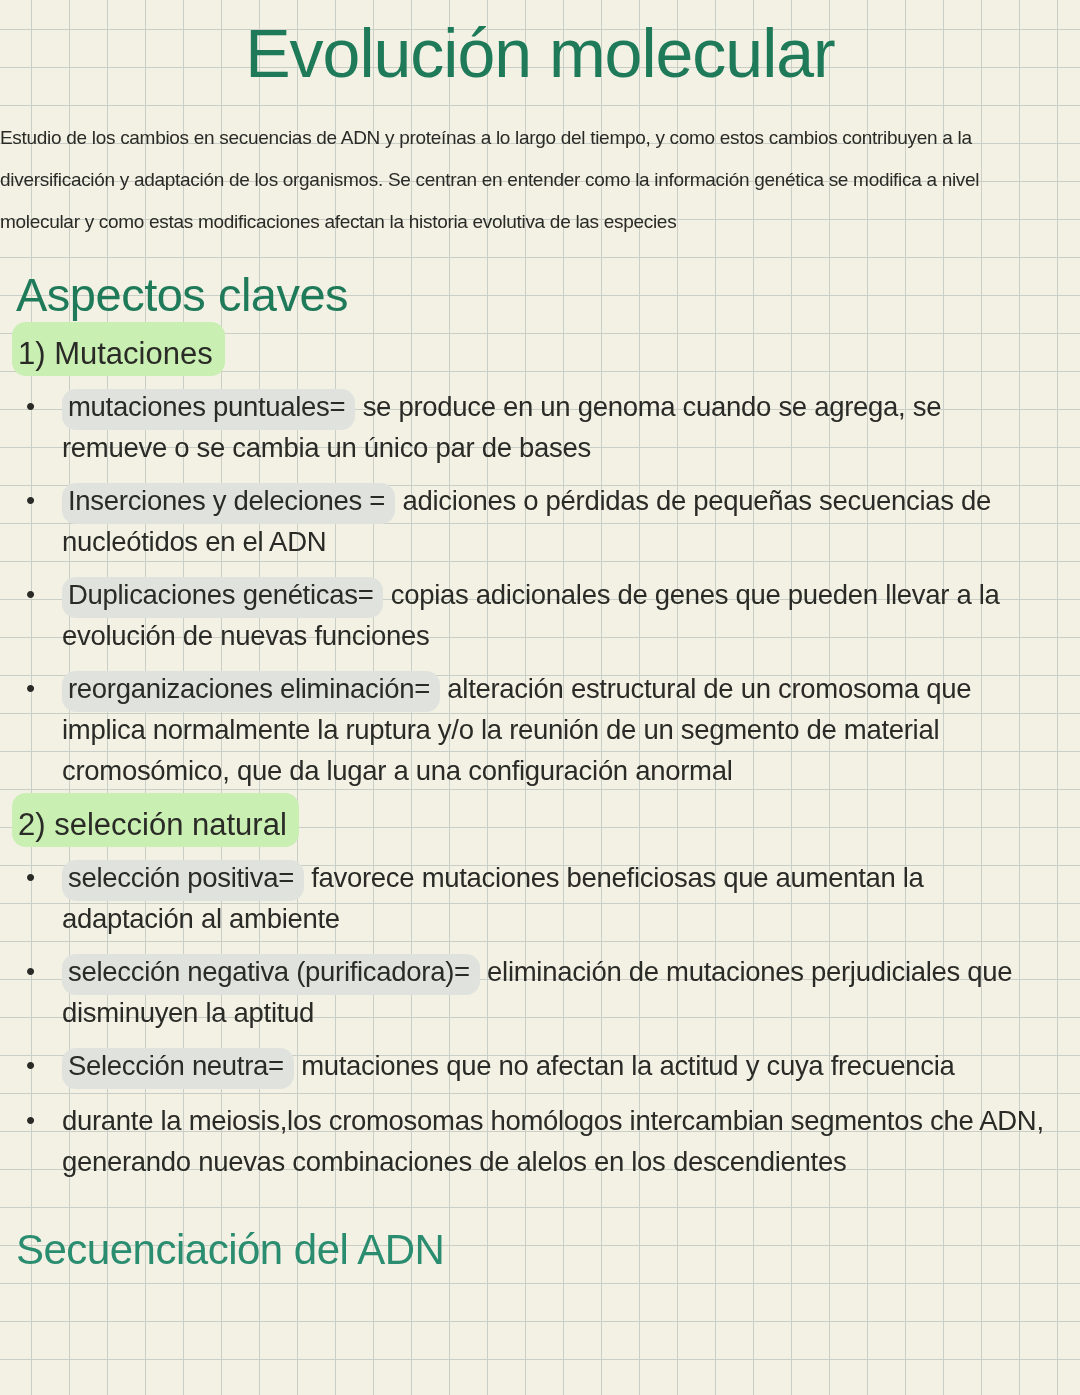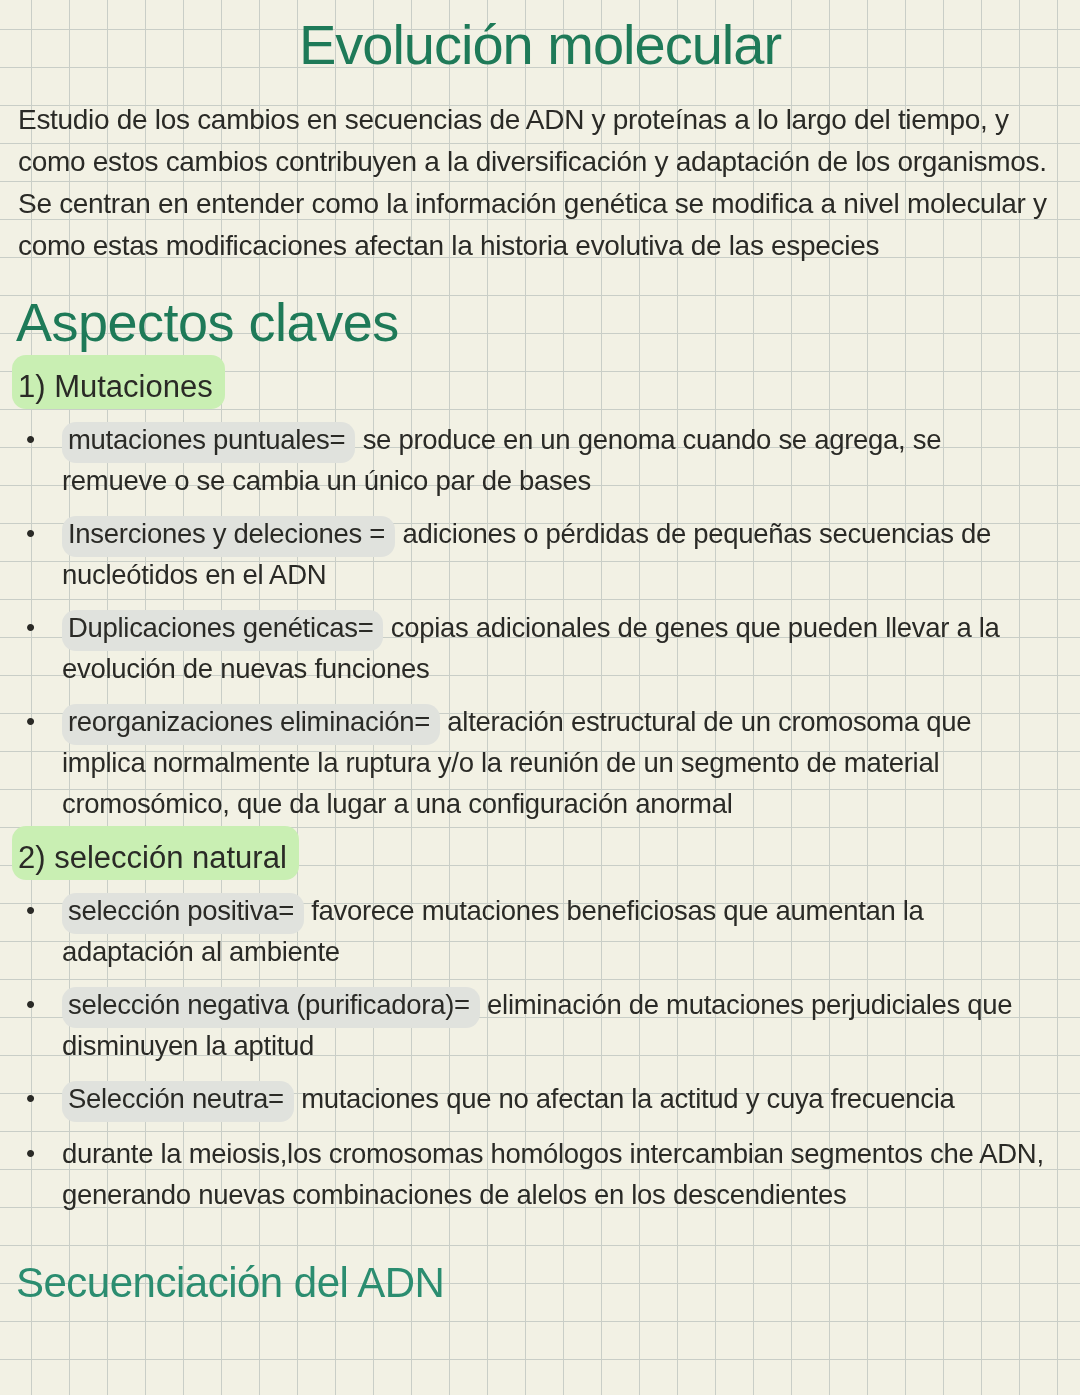--- a/index.html
+++ b/index.html
@@ -14,35 +14,35 @@
     background-color:var(--paper,#f2f1e4);
     background-image:
       linear-gradient(to right, var(--grid,#c9cec7) 1px, transparent 1px),
       linear-gradient(to bottom, var(--grid,#c9cec7) 1px, transparent 1px);
     background-size:38px 38px;
     background-position:-7px -9px;
   }
   .note-title{
     padding-top:4px;
     text-align:center;
-    font-size:56px;
+    font-size:68px;
     line-height:1.45;
     font-weight:400;
     letter-spacing:-1px;
     color:var(--accent,#1e7a58);
   }
   .intro{
-    margin:14px 22px 0 18px;
-    font-size:28px;
+    margin:14px 22px 0 0;
+    font-size:19px;
     line-height:42px;
     letter-spacing:-0.3px;
   }
   .section-heading{
     margin:26px 0 0 16px;
-    font-size:54px;
+    font-size:47px;
     line-height:1.1;
     font-weight:400;
     letter-spacing:-0.5px;
     color:var(--accent,#1e7a58);
   }
   .groups{ margin-top:10px; }
   .group{ margin-top:14px; }
   .group-label{
     margin-left:12px;
     font-size:31px;

